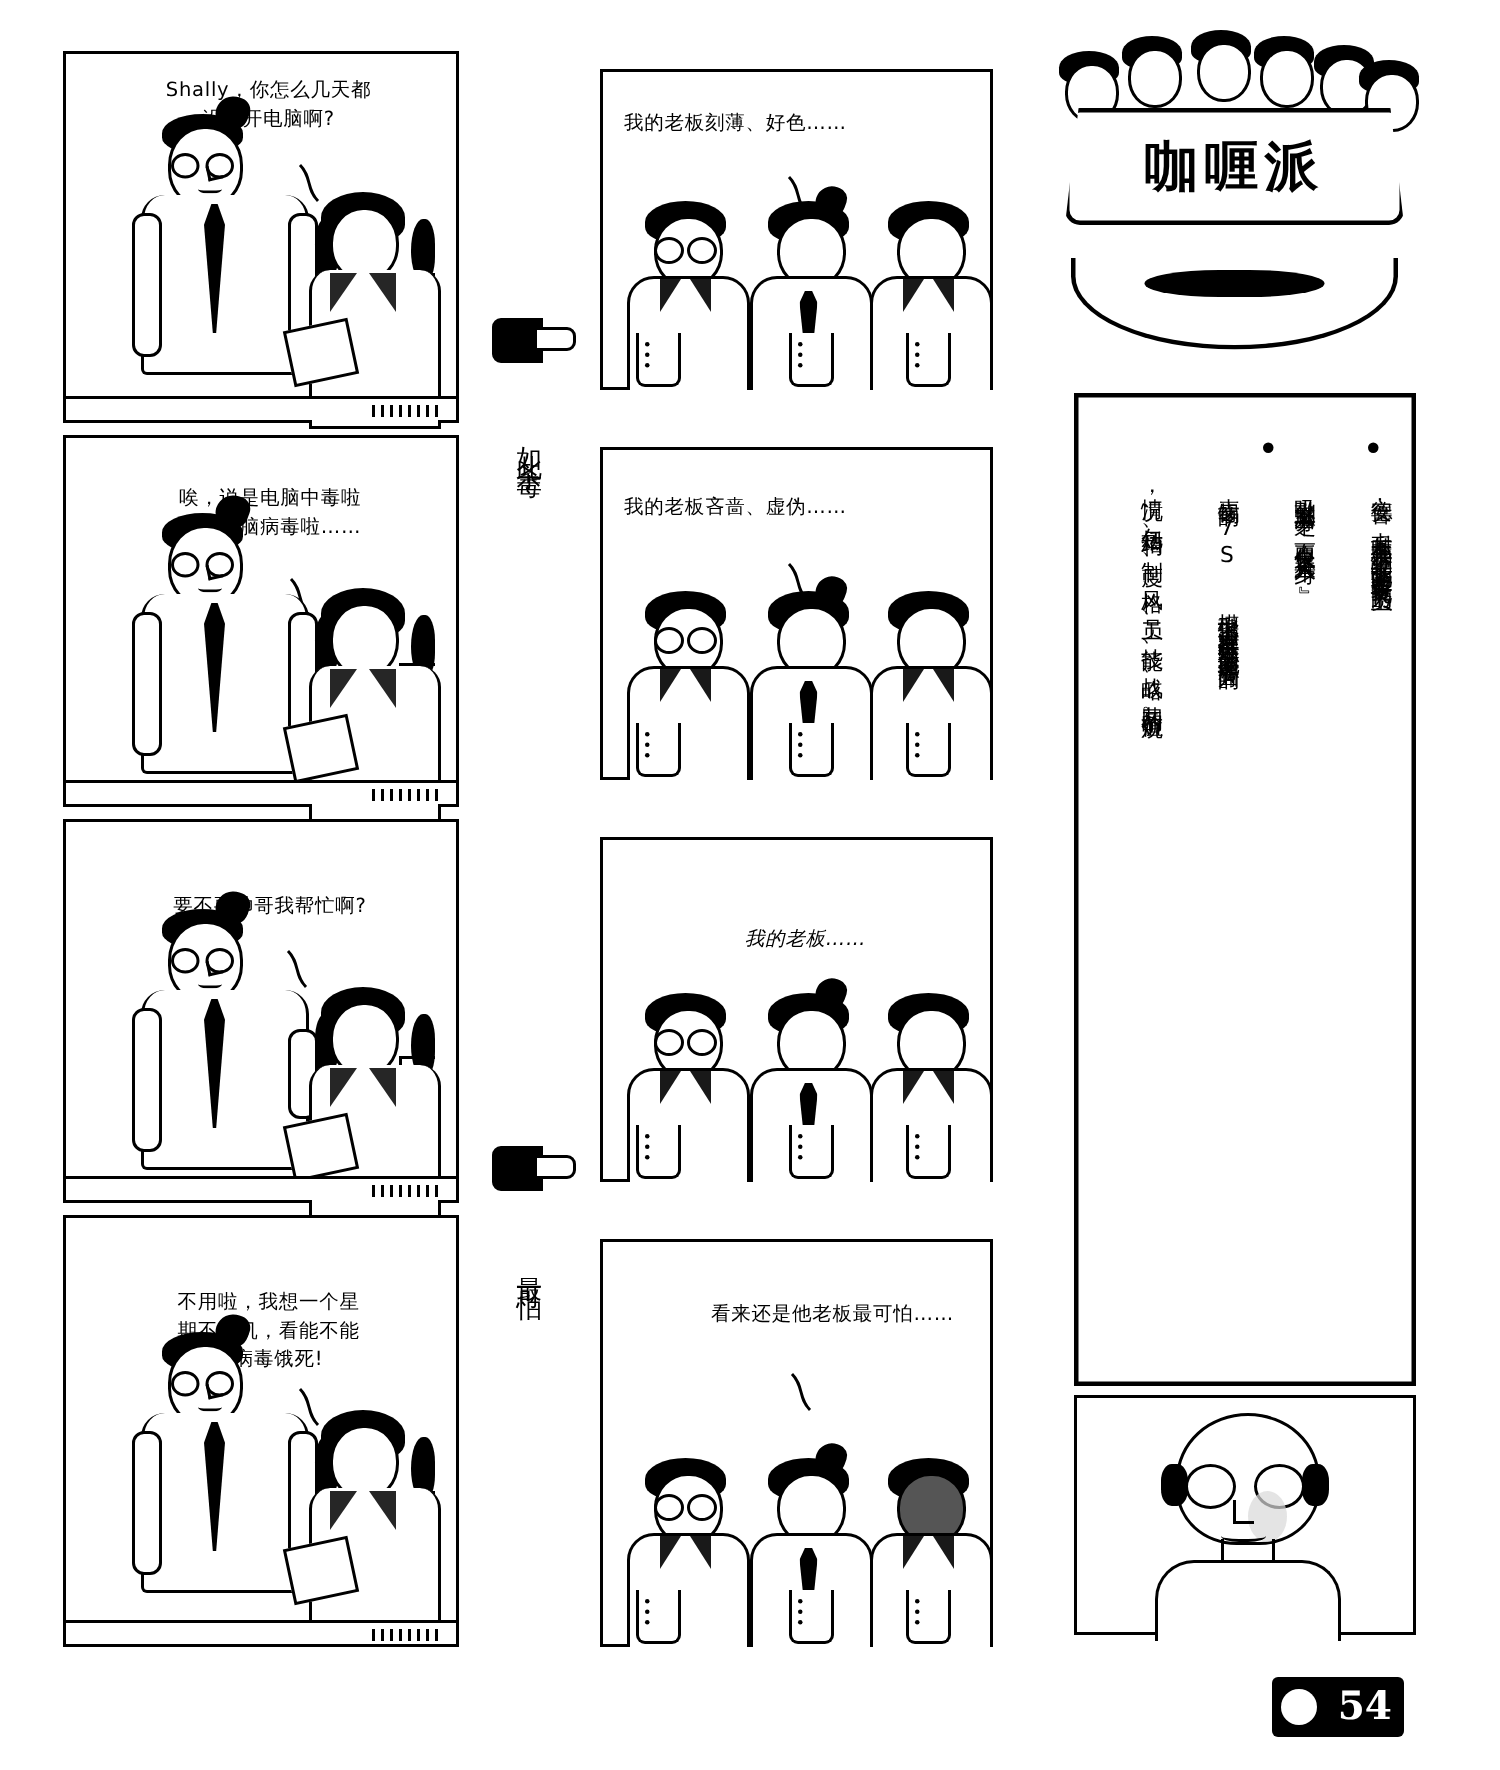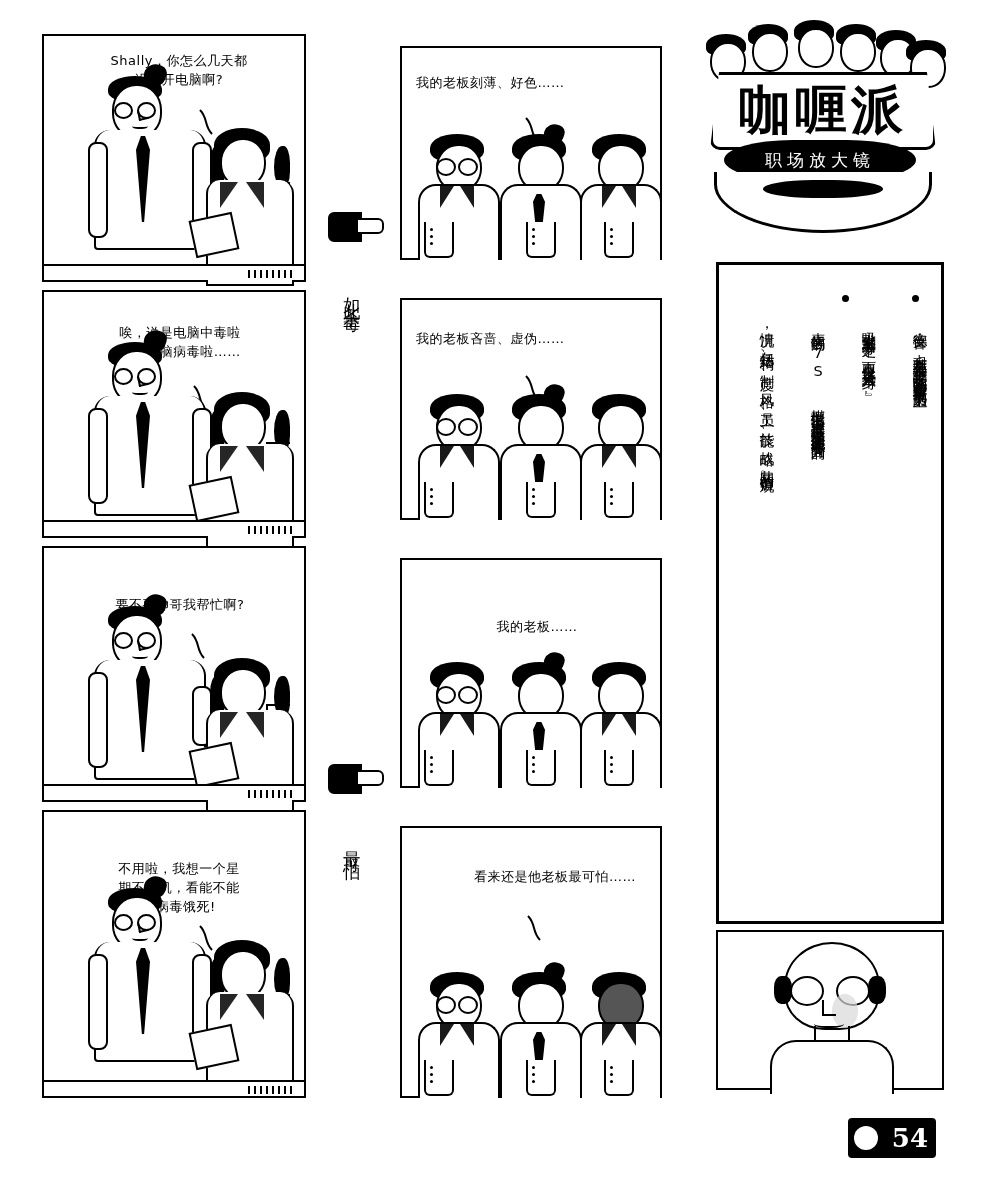--- a/index.html
+++ b/index.html
@@ -69,21 +69,21 @@
     font-family:"DejaVu Serif","Liberation Serif",serif;}
 
   
   .logo-wrap{position:absolute;left:700px;top:20px;width:240px;height:220px;}
   .logo-heads{position:absolute;left:0;top:0;width:240px;height:66px;}
   .lh{position:absolute;width:40px;height:52px;}
   .lh .h{position:absolute;left:4px;top:8px;width:32px;height:36px;border:2px solid #000;border-radius:48%;background:#fff;}
   .lh .hr{position:absolute;left:0;top:0;width:40px;height:22px;background:#000;border-radius:50% 50% 34% 34%;}
   .logo-banner{position:absolute;left:10px;top:52px;width:220px;height:72px;border:3px solid #000;background:#fff;
     border-radius:10px;clip-path:polygon(4% 0,96% 0,100% 100%,0 100%);display:flex;align-items:center;justify-content:center;}
-  .logo-banner span{font-size:52px;font-weight:bold;letter-spacing:4px;font-family:"DejaVu Serif","Liberation Serif",serif;}
+  .logo-banner span{font-size:36px;font-weight:bold;letter-spacing:4px;font-family:"DejaVu Serif","Liberation Serif",serif;}
   .logo-sub{position:absolute;left:24px;top:120px;width:192px;height:40px;background:#000;border-radius:50%/70%;
     display:flex;align-items:center;justify-content:center;}
   .logo-sub span{color:#fff;font-size:17px;letter-spacing:5px;}
   .logo-base{position:absolute;left:14px;top:152px;width:212px;height:58px;border:3px solid #000;border-top:none;background:#fff;
     border-radius:0 0 50% 50%/0 0 80% 80%;}
   .logo-base:after{content:"";position:absolute;left:50%;top:8px;transform:translateX(-50%);width:120px;height:18px;background:#000;
     border-radius:50%/60%;}
 
   
   .textbox{position:absolute;left:716px;top:262px;width:228px;height:662px;border:3px solid #000;background:#fff;box-sizing:border-box;padding:16px 10px;}
@@ -341,21 +341,21 @@
         <div class="head"></div>
         <div class="shirt"></div>
         <div class="vL"></div>
         <div class="vR"></div>
       </div>
       <div class="cup" style="left:202px;"></div>
     </div>
   </div>
 
   <div class="panel" style="left:400px;top:558px;width:262px;height:230px;">
-    <div class="bubble-text" style="left:60px;top:58px;width:150px;">我的老板……</div>
+    <div class="bubble-text" style="left:60px;top:58px;width:150px;font-style:italic;">我的老板……</div>
     <svg class="squiggle" style="left:138px;top:96px;" viewBox="0 0 40 30">
         <path d="M8 2 C16 10 12 18 20 26" stroke="#000" stroke-width="2" fill="none"></path>
       </svg>
     <div class="trio">
       <div class="seat" style="left:16px;">
         <div class="hair"></div>
         <div class="head"></div>
         <div class="glassesS">
             <i></i>
             <i></i>
@@ -443,23 +443,20 @@
           <div class="hr"></div>
           <div class="h"></div>
         </div>
       <div class="lh" style="left:206px;top:20px;">
           <div class="hr"></div>
           <div class="h"></div>
         </div>
     </div>
     <div class="logo-banner">
       <span>咖喱派</span>
-    </div>
-    <div class="logo-sub">
-      <span>职场放大镜</span>
     </div>
     <div class="logo-base"></div>
   </div>
 
   <div class="textbox">
     <div class="dots">
       <i style="right:22px;"></i>
       <i style="right:92px;"></i>
     </div>
     <div class="vcols" style="top:56px;">

